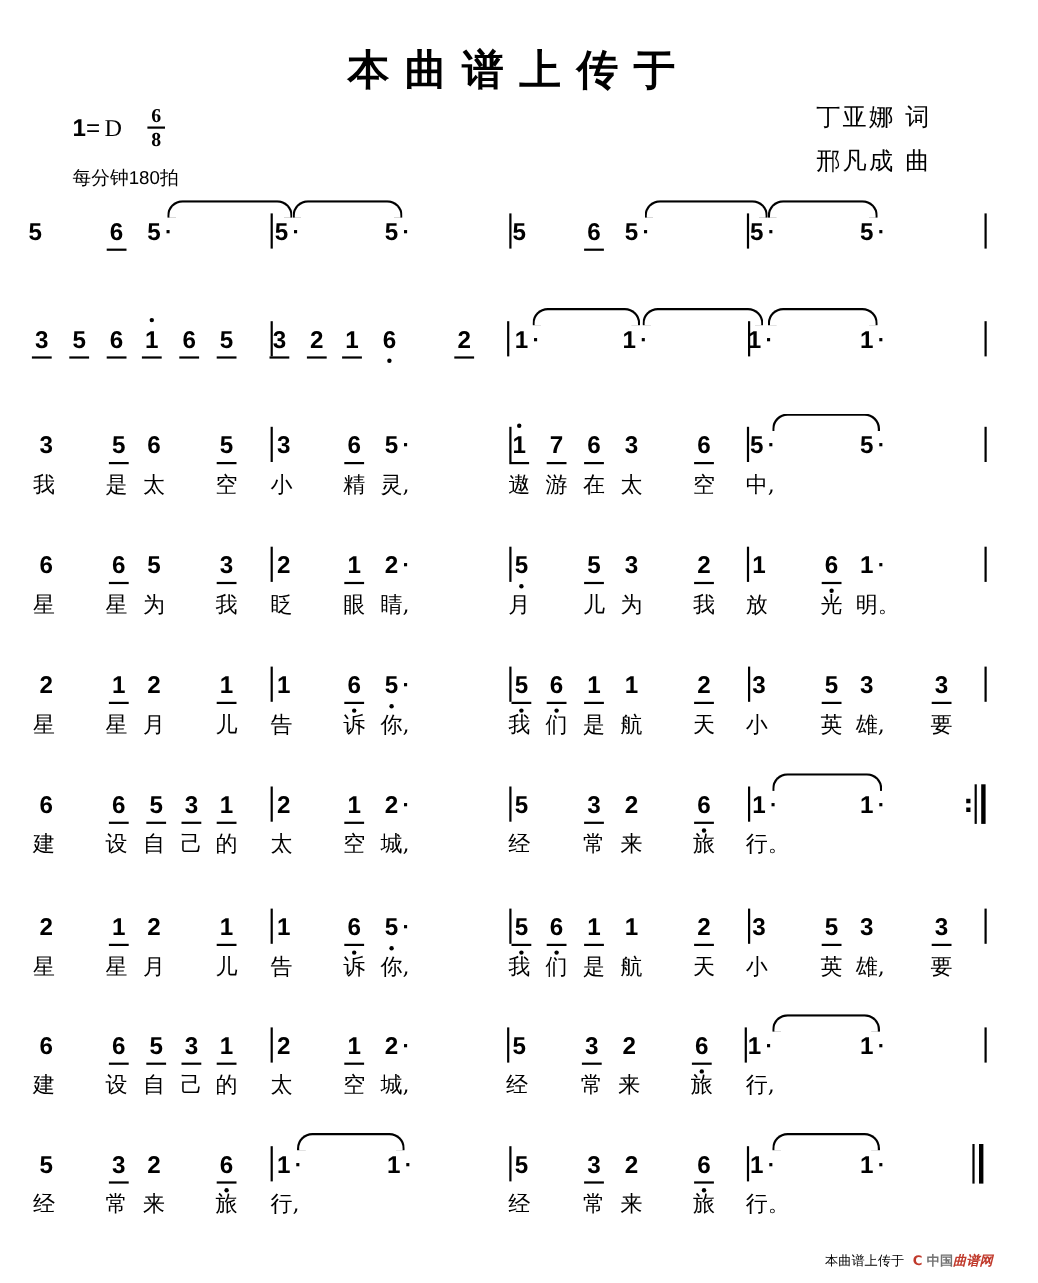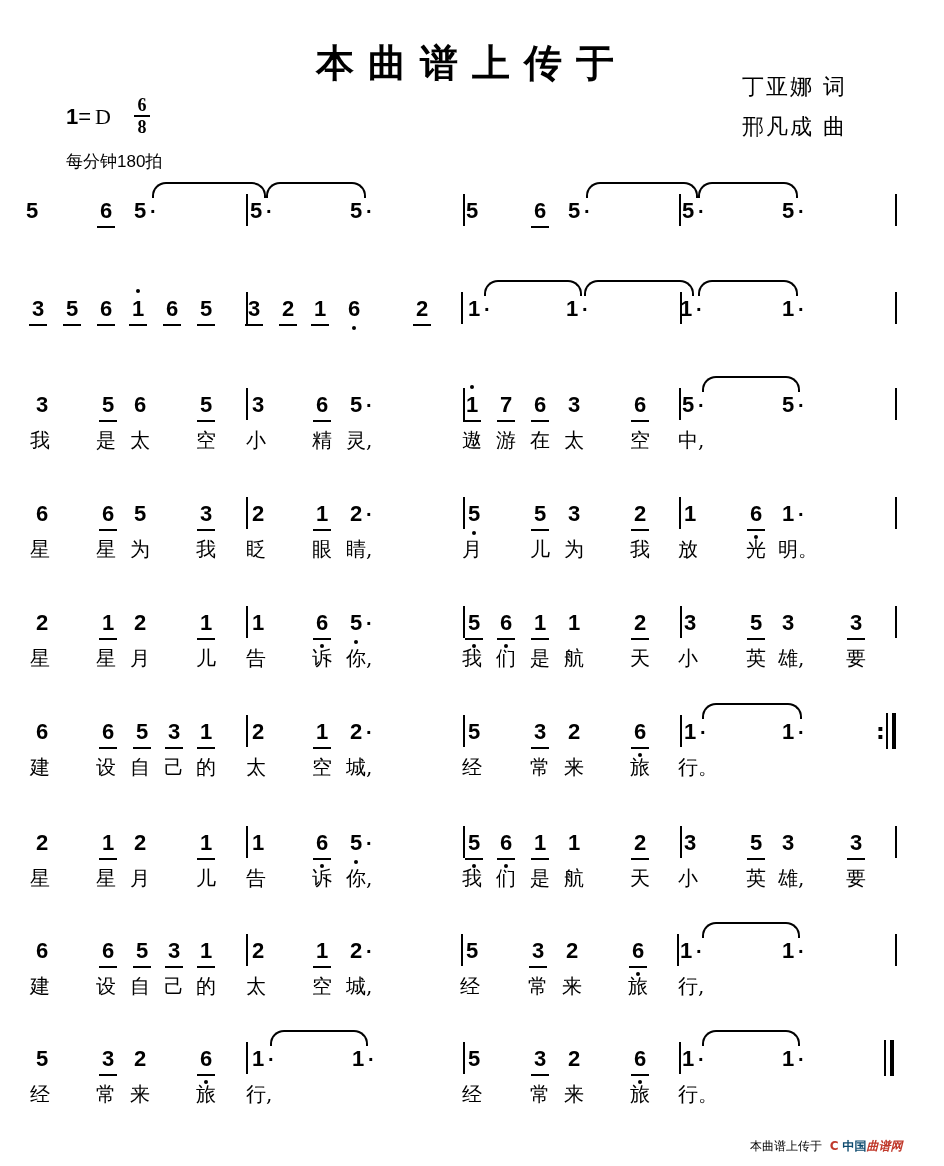--- a/index.html
+++ b/index.html
@@ -1,20 +1,20 @@
 <!DOCTYPE html>
 <html><head>
 <meta charset="utf-8">
 <style>
   html, body { margin:0; padding:0; background:#fff; }
   body { width:944px; height:1166px; position:relative; overflow:hidden; color:#000;
          font-family:"DejaVu Sans", sans-serif; }
   .title { position:absolute; left:0; width:944px; top:38px; text-align:center;
            font-family:"DejaVu Serif", serif; font-size:38px; font-weight:bold; letter-spacing:14px; }
-  .credit { position:absolute; left:742px; font-size:22px; font-family:"DejaVu Sans", sans-serif; letter-spacing:2px; }
+  .credit { position:absolute; left:742px; font-size:22px; font-family:"DejaVu Sans", sans-serif; letter-spacing:2px;margin-top:20px; }
   .key { position:absolute; left:66px; top:104px; font-size:22px; font-family:"Liberation Sans", sans-serif; }
   .key b { font-weight:bold; }
   .timesig { position:absolute; left:134px; top:96px; width:16px; text-align:center;
              font-family:"Liberation Serif", serif; font-weight:bold; font-size:18px; line-height:18px; }
   .timesig .line { display:block; border-top:2px solid #000; margin:1px 0; }
   .tempo { position:absolute; left:66px; top:150px; font-size:17px; font-family:"Liberation Sans", sans-serif; }
   .line-wrap { position:absolute; left:0; width:944px; }
   .n { position:absolute; font-family:"Liberation Sans", sans-serif; font-weight:bold; font-size:22px;
        width:18px; text-align:center; line-height:26px; }
   .n.u::after { content:""; position:absolute; left:0; right:0; top:28px; border-top:2px solid #000; }
@@ -23,21 +23,21 @@
   .n.u .lo { top:34px; }
   .dot { position:absolute; font-family:"Liberation Sans", sans-serif; font-weight:bold; font-size:20px; line-height:26px; }
   .bar { position:absolute; width:2px; height:32px; background:#000; top:-4px; }
   .dbar { position:absolute; top:-6px; height:36px; border-left:2px solid #000; border-right:4px solid #000; width:4px; }
   .rep { position:absolute; font-weight:bold; font-size:22px; line-height:26px; }
   .tie { position:absolute; top:-16px; height:14px; border:2px solid #000; border-bottom:none;
          border-radius:14px 14px 0 0; }
   .ly { position:absolute; font-family:"DejaVu Serif", serif; font-size:20px; line-height:24px; top:36px; }
   .footer { position:absolute; left:750px; top:1138px; font-size:12px; font-family:"DejaVu Sans", sans-serif; }
   .footer .logo { color:#c0392b; font-weight:bold; margin-left:4px; }
-  .footer .cn { color:#0c4a6e; font-weight:bold; }
+  .footer .cn { color:#737373; font-weight:bold; }
   .footer .red { color:#c0392b; font-weight:bold; font-style:italic; }
 </style>
 </head>
 <body>
 
 <div class="title">本曲谱上传于</div>
 <div class="credit" style="top:72px">丁亚娜 词</div>
 <div class="credit" style="top:112px">邢凡成 曲</div>
 
 <div class="key">

